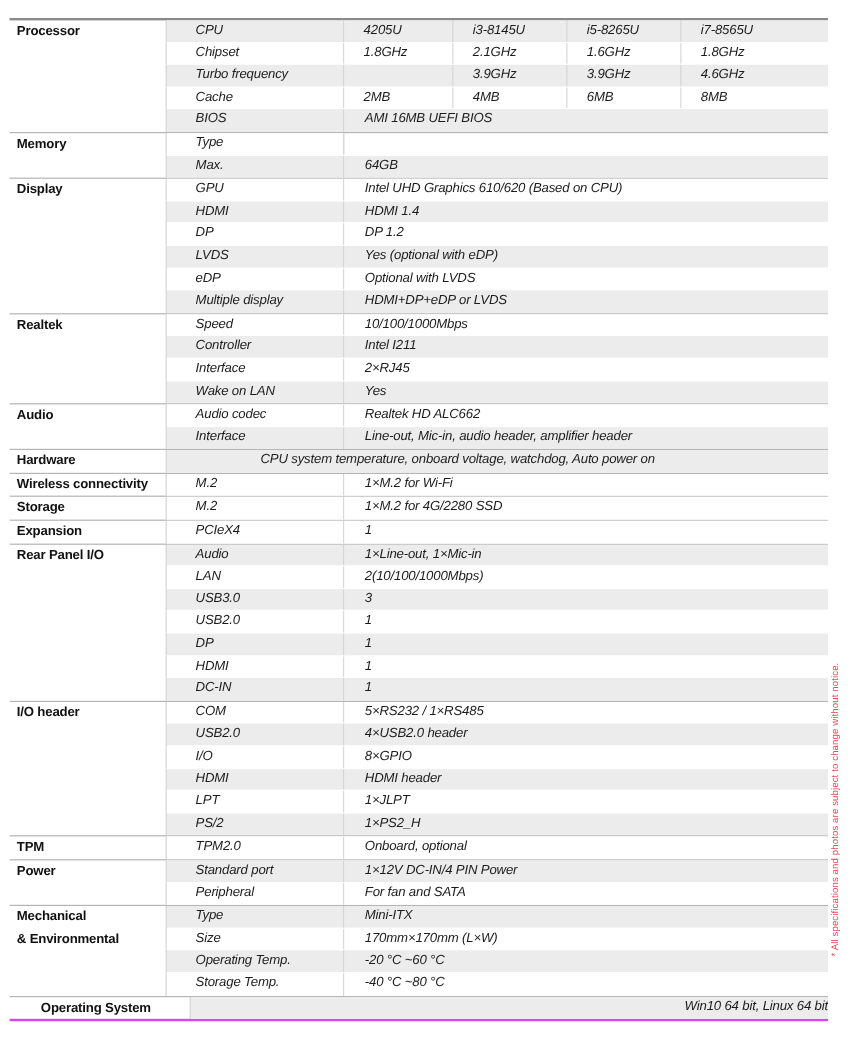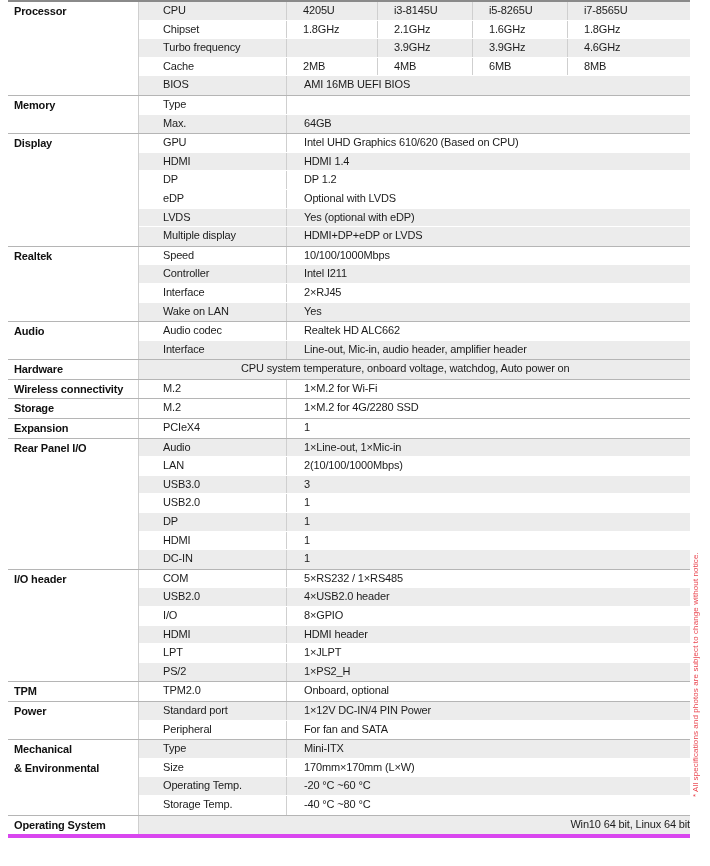--- a/index.html
+++ b/index.html
@@ -2,47 +2,48 @@
 <html><head>
 <meta charset="utf-8">
 <style>
   html,body{margin:0;padding:0;background:#ffffff;}
   body{
     width:710px;height:866px;position:relative;overflow:hidden;
     font-family:"Liberation Sans",sans-serif;color:#1c1c1c;
     -webkit-font-smoothing:antialiased;
   }
   .spec-table{
-    position:absolute;left:8px;top:0;width:682px;
+    position:absolute;left:8px;top:15px;width:682px;
     border-top:2px solid #8a8a8a;
-    border-bottom:4px solid #d946ef;
+    border-bottom:2px solid #d946ef;
   }
   .section{display:flex;border-bottom:1px solid #b5b5b5;}
-  .section:last-child{border-bottom:none;}
+  .section:last-child{border-bottom:none;margin-left:20px;}
   .cat{
     width:130px;box-sizing:border-box;padding-left:6px;flex-shrink:0;
     font-weight:700;font-size:11px;line-height:18.6px;color:#111;
     letter-spacing:-0.15px;
   }
   .rows{flex:1;border-left:1px solid #cfcfcf;min-width:0;}
   .row{
     display:flex;height:18.6px;box-sizing:border-box;
     border-bottom:1px solid #ffffff;
     font-size:11px;line-height:17.5px;letter-spacing:-0.15px;
     white-space:nowrap;
+    font-style:italic;
   }
   .row:last-child{border-bottom:none;}
   .cell{box-sizing:border-box;overflow:hidden;background:#ffffff;}
   .row.g .cell{background:#ececec;}
   .lbl{width:148px;flex-shrink:0;padding-left:24px;border-right:1px solid #cfcfcf;}
   .val{flex:1;padding-left:17px;}
   .q{padding-left:16px;border-right:1px solid #cfcfcf;flex-shrink:0;}
   .q1{width:91px;}.q2{width:95px;}.q3{width:95px;}
   .q4{flex:1;border-right:none;}
-  .full{flex:1;padding-left:102px;}
+  .full{flex:1;padding-left:78px;}
   .fullc{flex:1;text-align:right;padding:0;}
   .footnote{
     position:absolute;right:9px;top:529px;height:268px;
     writing-mode:vertical-rl;transform:rotate(180deg);
     font-size:8px;line-height:10px;white-space:nowrap;
     letter-spacing:0.1px;
   }
 </style>
 </head>
 <body>
@@ -111,27 +112,27 @@
           <div class="cell val">Intel UHD Graphics 610/620 (Based on CPU)</div>
         </div>
         <div class="row g">
           <div class="cell lbl">HDMI</div>
           <div class="cell val">HDMI 1.4</div>
         </div>
         <div class="row">
           <div class="cell lbl">DP</div>
           <div class="cell val">DP 1.2</div>
         </div>
+        <div class="row g">
+          <div class="cell lbl">LVDS</div>
+          <div class="cell val">Yes (optional with eDP)</div>
+        </div>
         <div class="row">
           <div class="cell lbl">eDP</div>
           <div class="cell val">Optional with LVDS</div>
-        </div>
-        <div class="row g">
-          <div class="cell lbl">LVDS</div>
-          <div class="cell val">Yes (optional with eDP)</div>
         </div>
         <div class="row g">
           <div class="cell lbl">Multiple display</div>
           <div class="cell val">HDMI+DP+eDP or LVDS</div>
         </div>
       </div>
     </div>
     <div class="section">
       <div class="cat">
         <div>Realtek</div>

